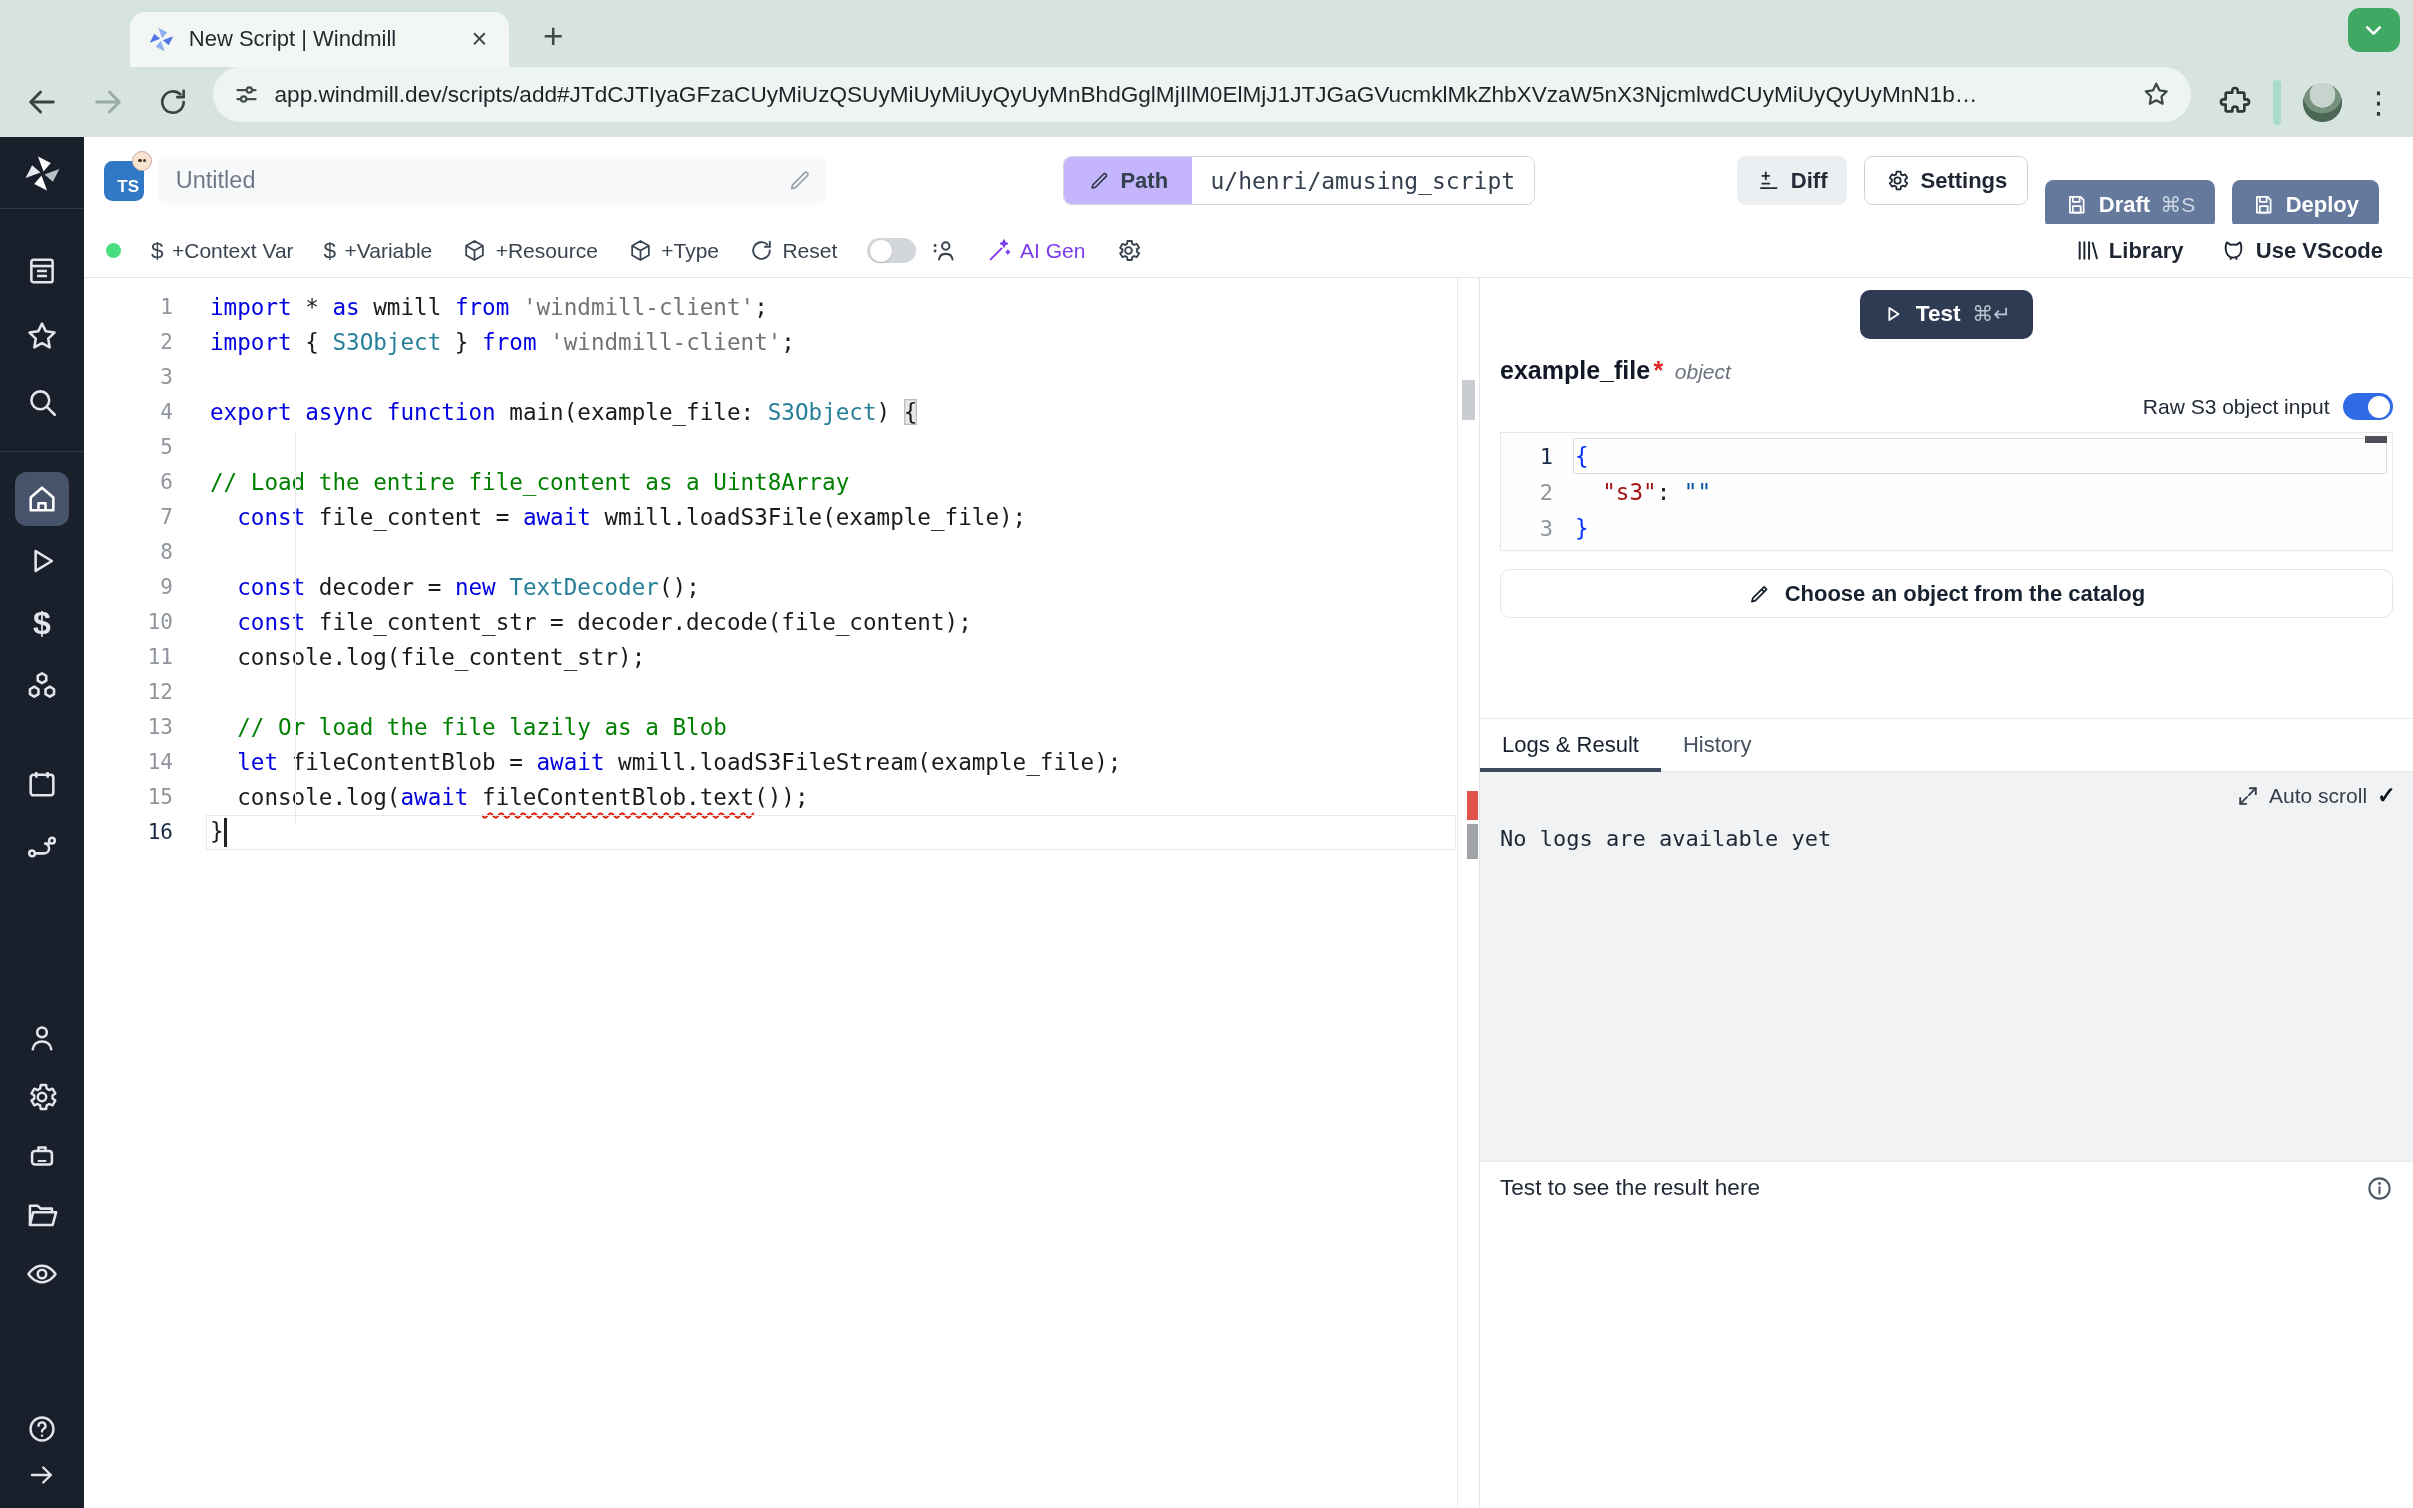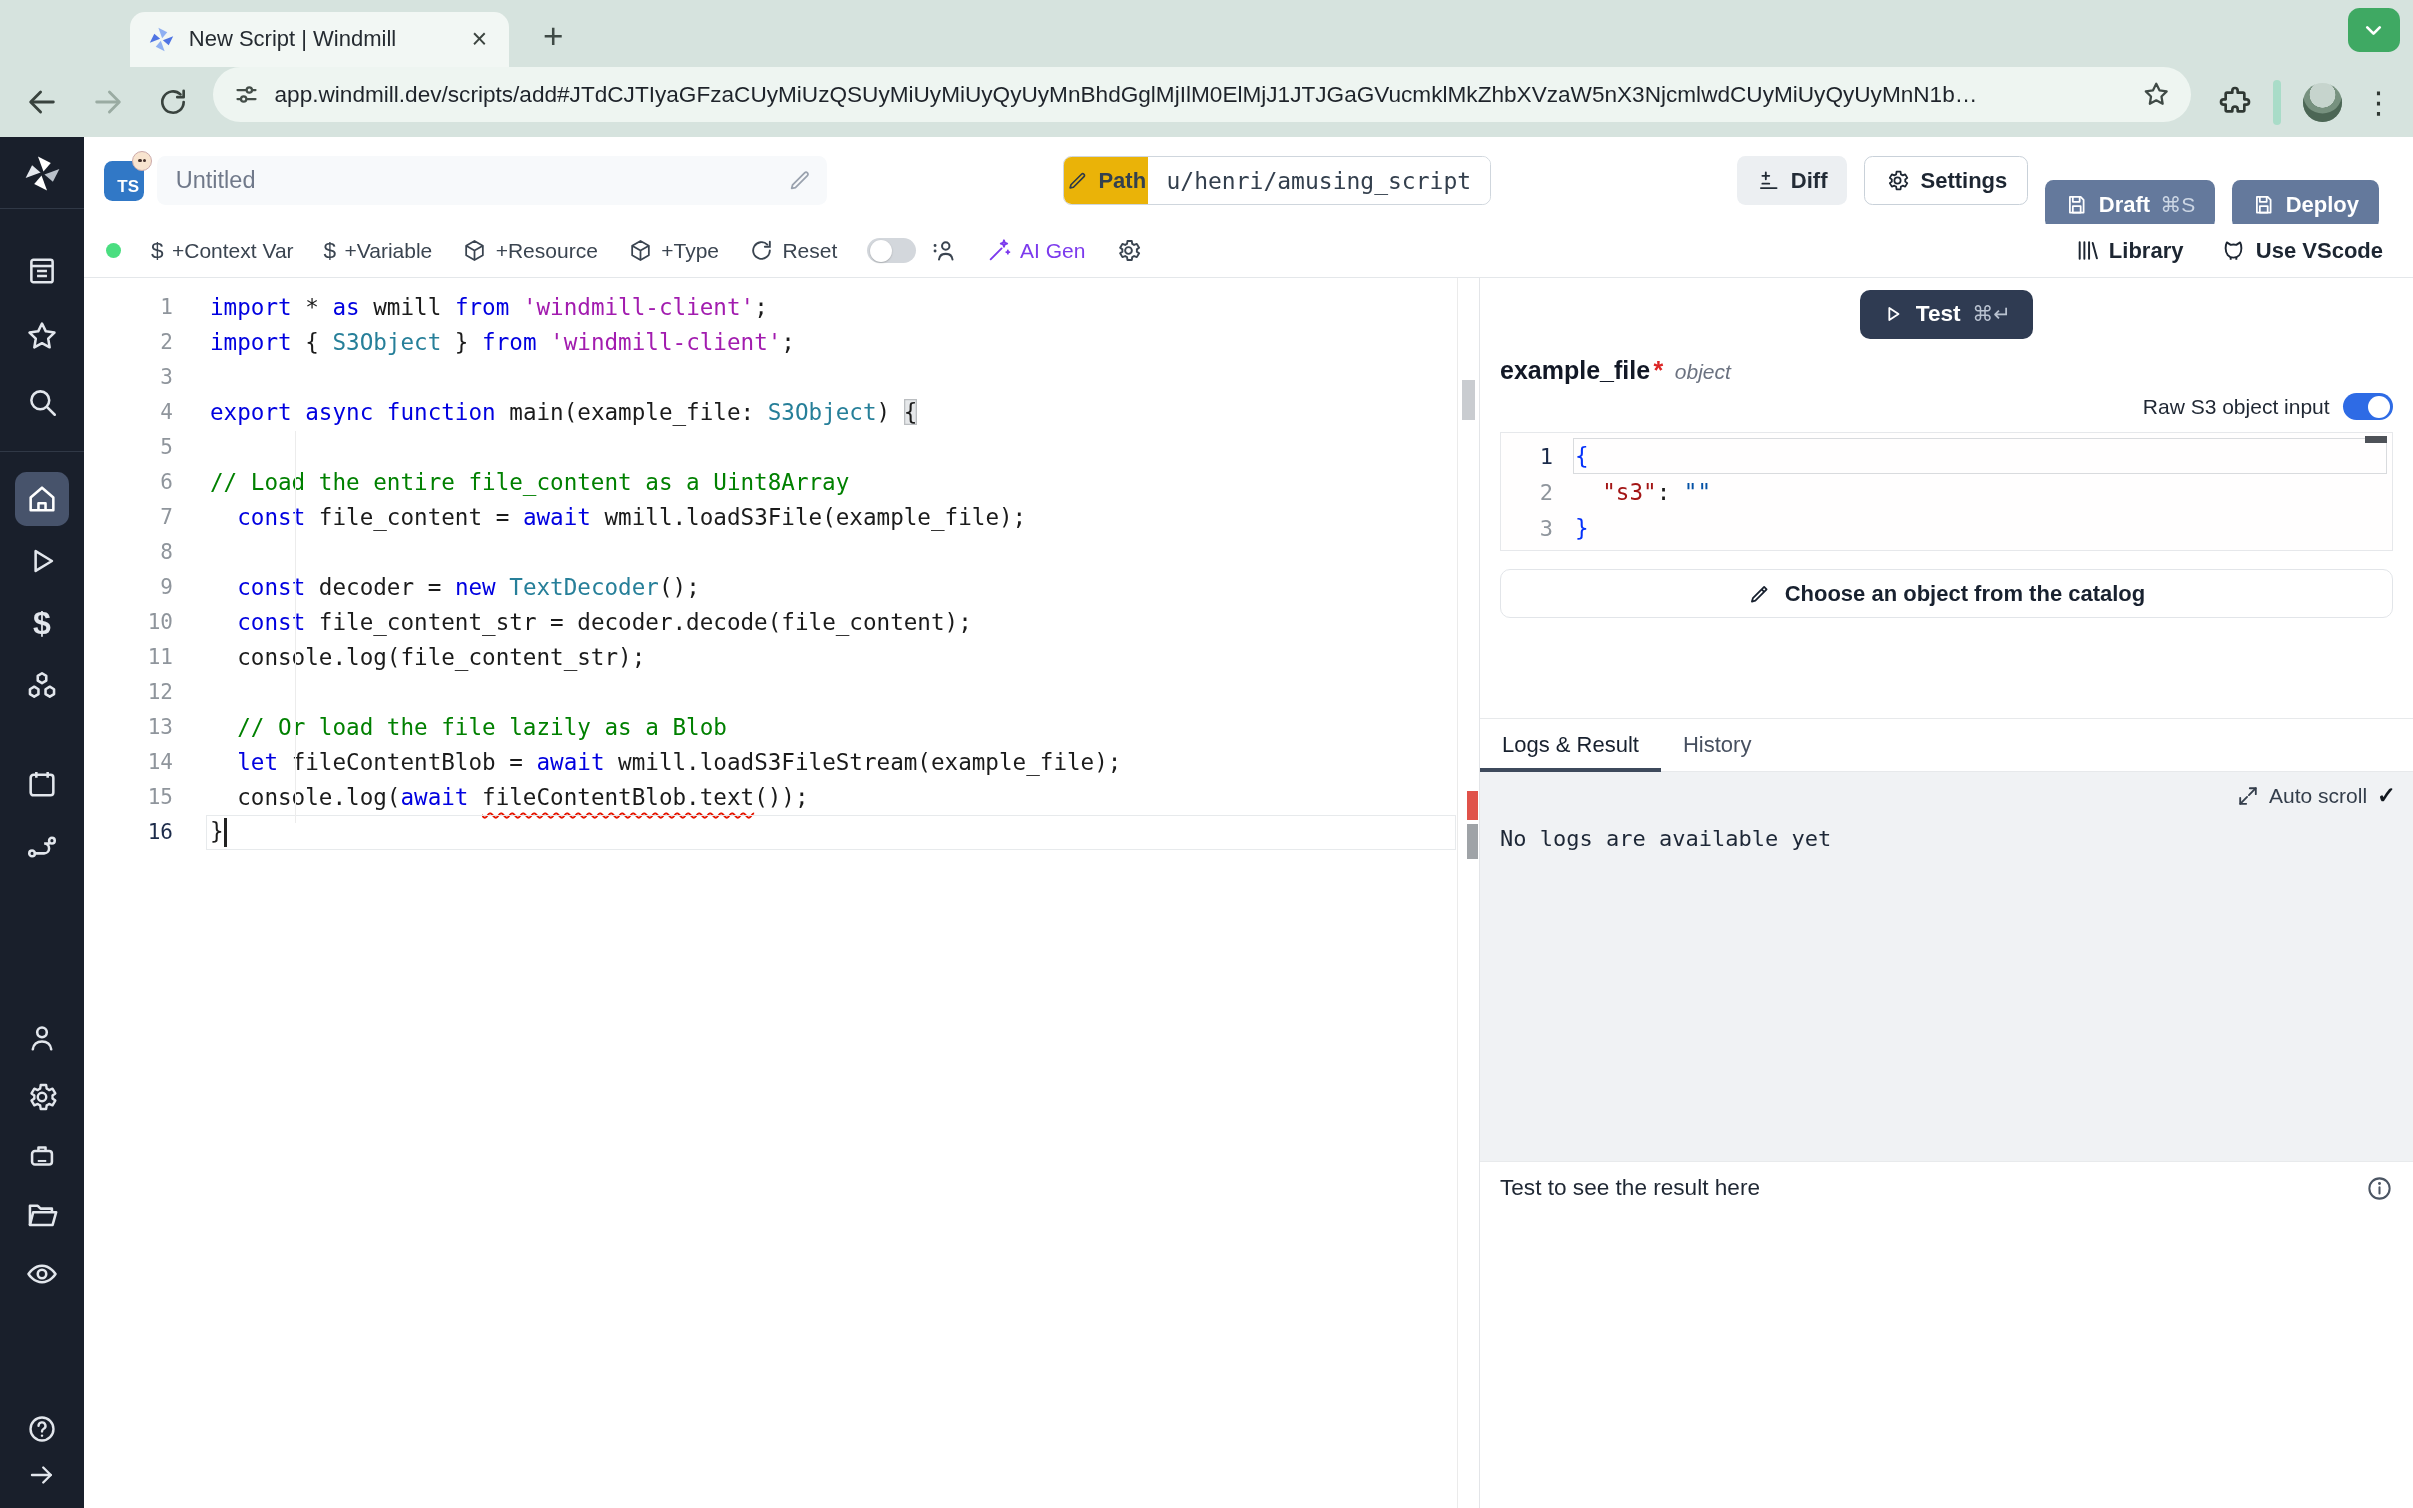--- a/index.html
+++ b/index.html
@@ -47,21 +47,21 @@
               color:#fff; font-weight:bold; font-size:17px; display:flex; align-items:flex-end; justify-content:flex-end; padding:3.4px 5px; }
   .baby { position:absolute; top:-10px; right:-8.4px; width:20px; height:20px; border-radius:50%;
           background:#f8e4cf; border:0.8px solid #caa; }
   .baby::before, .baby::after { content:""; position:absolute; top:7.5px; width:3.4px; height:3.4px; border-radius:50%; background:#43302a; }
   .baby::before { left:5px; } .baby::after { right:5px; }
   .name-input { margin-left:13.4px; width:670px; height:49px; background:#f7f9fb; border-radius:8.4px; border:none; outline:none;
                 padding:0 50px 0 18.4px; font-size:23.5px; color:#70798a; font-family:"Liberation Sans",sans-serif; }
   .name-wrap { position:relative; }
   .name-pencil { position:absolute; right:15px; top:11.7px; color:#9aa2ae; }
   .path-group { margin-left:236px; height:49px; display:flex; align-items:stretch; border:0.8px solid #cfd6dd; border-radius:8.4px; overflow:hidden; }
-  .path-left { background:#eab308; display:flex; align-items:center; gap:10px; padding:0 2px; color:#2f3a47; }
+  .path-left { background:#c4b5fd; display:flex; align-items:center; gap:10px; padding:0 24px; color:#2f3a47; }
   .path-label { font-size:22px; font-weight:bold; color:#33404e; }
   .path-value { display:flex; align-items:center; padding:0 18.4px; background:#fff; font-family:"DejaVu Sans Mono",monospace;
                 font-size:23px; color:#333f4d; }
   .hdr-right { margin-left:auto; display:flex; align-items:center; gap:17px; }
   .btn { height:49px; border-radius:8.4px; display:flex; align-items:center; gap:10px; padding:0 20px; font-size:22px; font-weight:bold; }
   .btn-diff { background:#eceff2; color:#222b36; }
   .btn-settings { background:#fff; border:0.8px solid #c9d1d9; color:#1d2632; }
   .btn-slate { background:var(--button-slate,#64799c); color:#fff;margin-top:48px; }
   .btn-slate .shortcut { color:#ccd6e4; font-weight:normal; font-size:21px; }
 
@@ -77,21 +77,21 @@
   .tb-strong { font-size:22px; color:#1d2632; font-weight:bold; }
 
   
   .work { flex:1; display:flex; min-height:0; }
   .editor { flex:1; position:relative; background:#fff; padding-top:11.7px; overflow:hidden; }
   .cl { display:flex; height:35px; align-items:center; position:relative; }
   .ln { width:126px; padding-right:37px; text-align:right; font-family:"DejaVu Sans Mono",monospace; font-size:21px; color:#8f959c; flex:none; }
   .cl.current .ln { color:#1c2b4a; }
   .ct { font-family:"DejaVu Sans Mono",monospace; font-size:22.6px; white-space:pre; color:#1b1b1b; }
   .cl.current::after { content:""; position:absolute; left:122px; right:23.5px; top:0; bottom:0; border:1.7px solid #e7eaec; pointer-events:none; }
-  .tk-k { color:#0000e0; } .tk-s { color:#a21caf; } .tk-c { color:#008000; } .tk-t { color:#267f99; } .tk-d { color:#1b1b1b; }
+  .tk-k { color:#0000e0; } .tk-s { color:#737373; } .tk-c { color:#008000; } .tk-t { color:#267f99; } .tk-d { color:#1b1b1b; }
   .tk-err { text-decoration:underline wavy var(--error-red,#e51400); text-decoration-thickness:2.1px; text-underline-offset:6.7px; }
   .tk-bm { background:#e6e8ea; box-shadow:inset 0 0 0 1.3px #bbbec1; }
   .cursor { display:inline-block; width:2.5px; height:28.5px; background:#222; vertical-align:middle; margin-left:0.8px; }
   .indent-guide { position:absolute; left:211px; top:153px; width:0.8px; height:392px; background:#ececec; }
   .ruler { position:absolute; top:0; right:0; bottom:0; width:22px; border-left:0.8px solid #ebebeb; }
   .ruler .thumb { position:absolute; right:4.2px; width:12.6px; height:40px; top:102px; background:#c9ccd0; }
   .ruler .err-mark { position:absolute; right:0.8px; width:11.7px; height:28.5px; top:513px; background:#e0524a; }
   .ruler .cursor-mark { position:absolute; right:0.8px; width:11.7px; height:35px; top:546px; background:#9fa3a7; }
 
   

